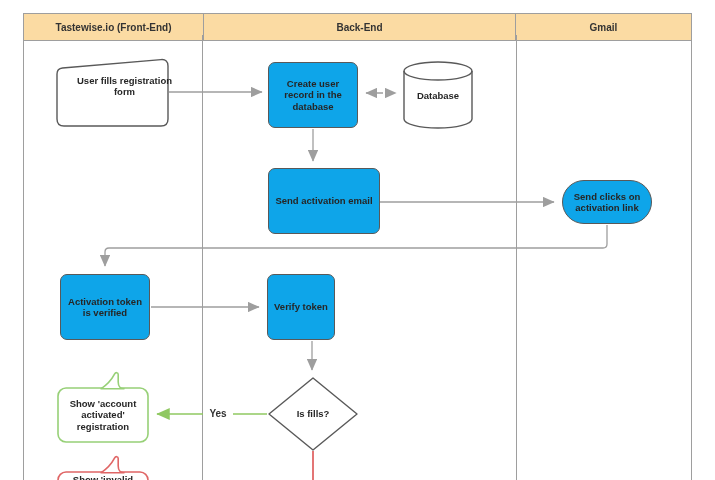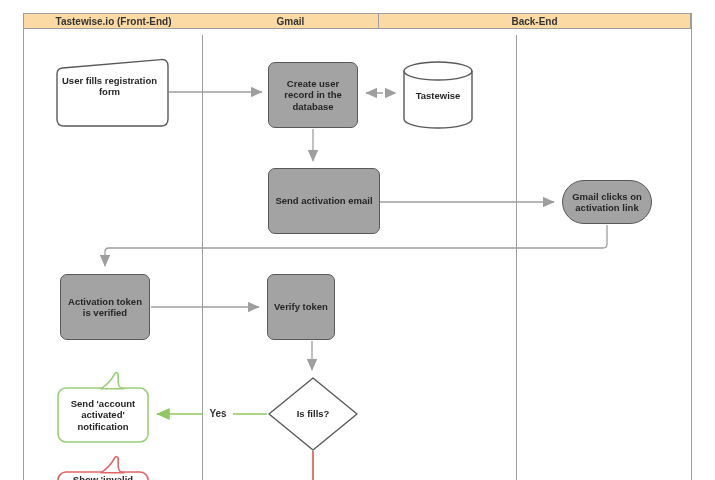--- a/index.html
+++ b/index.html
@@ -7,39 +7,39 @@
     width:715px;height:480px;overflow:hidden;position:relative;
     background:#ffffff;
     font-family:"Liberation Sans", sans-serif;
   }
   
   .lane-frame{
     position:absolute;left:23px;top:13px;width:669px;height:500px;
     border:1px solid #9e9e9e;box-sizing:border-box;background:#ffffff;
   }
   .lane-headers{
-    display:flex;height:15px;background:#fbdba3;border-bottom:1px solid #9e9e9e;box-sizing:border-box;
+    display:flex;height:27px;background:#fbdba3;border-bottom:1px solid #9e9e9e;box-sizing:border-box;
   }
   .lane-header{
     display:flex;align-items:center;justify-content:center;
     font-size:10px;font-weight:bold;color:#333333;box-sizing:border-box;
   }
   .lh1{width:179px;}
   .lh2{width:313px;border-left:1px solid #9e9e9e;border-right:1px solid #9e9e9e;}
   .lh3{flex:1;}
   .lane-divider{position:absolute;top:21px;bottom:0;width:1px;background:#9e9e9e;}
   .ld1{left:178px;}
   .ld2{left:492px;}
 
   
   svg.overlay{position:absolute;left:0;top:0;z-index:2;}
 
   
   .node{
-    position:absolute;z-index:3;background:#a3a3a3;
+    position:absolute;z-index:3;background:#0ea5e9;
     border:1.5px solid #595959;border-radius:7px;
     display:flex;align-items:center;justify-content:center;text-align:center;
     font-size:9.5px;font-weight:bold;color:#262626;line-height:11.5px;
     box-sizing:border-box;padding:2px 4px;
   }
   .stadium{border-radius:22px;}
   .shape-label{
     position:absolute;z-index:3;display:flex;align-items:center;justify-content:center;
     text-align:center;font-size:9.5px;font-weight:bold;color:#262626;line-height:11.5px;
     box-sizing:border-box;padding:2px 4px;pointer-events:none;
@@ -51,25 +51,25 @@
   }
 </style>
 </head>
 <body>
 
 <div class="lane-frame">
   <div class="lane-headers">
     <div class="lane-header lh1">
       <span>Tastewise.io (Front-End)</span>
     </div>
+    <div class="lane-header lh2">
+      <span>Back-End</span>
+    </div>
     <div class="lane-header lh3">
       <span>Gmail</span>
-    </div>
-    <div class="lane-header lh2">
-      <span>Back-End</span>
     </div>
   </div>
   <div class="lane-divider ld1"></div>
   <div class="lane-divider ld2"></div>
 </div>
 
 <svg class="overlay" width="715" height="480" viewBox="0 0 715 480">
   <defs>
     <marker id="ag" markerWidth="10" markerHeight="8" refX="8.5" refY="4" orient="auto-start-reverse">
       <path d="M0,0 L9,4 L0,8 Z" fill="#9e9e9e"></path>
@@ -105,34 +105,34 @@
 
 <div class="node" style="left:268px;top:62px;width:90px;height:66px;">
   <span>Create user record in the database</span>
 </div>
 
 <div class="node" style="left:268px;top:168px;width:112px;height:66px;">
   <span>Send activation email</span>
 </div>
 
 <div class="node stadium" style="left:562px;top:180px;width:90px;height:44px;">
-  <span>Gmail clicks on activation link</span>
+  <span>Send clicks on activation link</span>
 </div>
 
 <div class="node" style="left:60px;top:274px;width:90px;height:66px;align-items:center;">
   <span>Activation token is verified</span>
 </div>
 
 <div class="node" style="left:267px;top:274px;width:68px;height:66px;">
   <span>Verify token</span>
 </div>
 
-<div class="shape-label" style="left:54px;top:64px;width:111px;height:44px;">User fills registration form</div>
+<div class="shape-label" style="left:69px;top:64px;width:111px;height:44px;">User fills registration form</div>
 
-<div class="shape-label" style="left:404px;top:66px;width:68px;height:60px;">Tastewise</div>
+<div class="shape-label" style="left:404px;top:66px;width:68px;height:60px;">Database</div>
 
 <div class="shape-label" style="left:269px;top:378px;width:88px;height:72px;">Is fills?</div>
 
-<div class="shape-label" style="left:58px;top:388px;width:90px;height:54px;">Send 'account activated' notification</div>
+<div class="shape-label" style="left:58px;top:388px;width:90px;height:54px;">Show 'account activated' registration</div>
 
 <div class="shape-label" style="left:58px;top:472px;width:90px;height:54px;align-items:flex-start;">Show 'invalid</div>
 
 <div class="edge-label" style="left:203px;top:406px;width:30px;height:15px;">Yes</div>
 
 </body></html>

